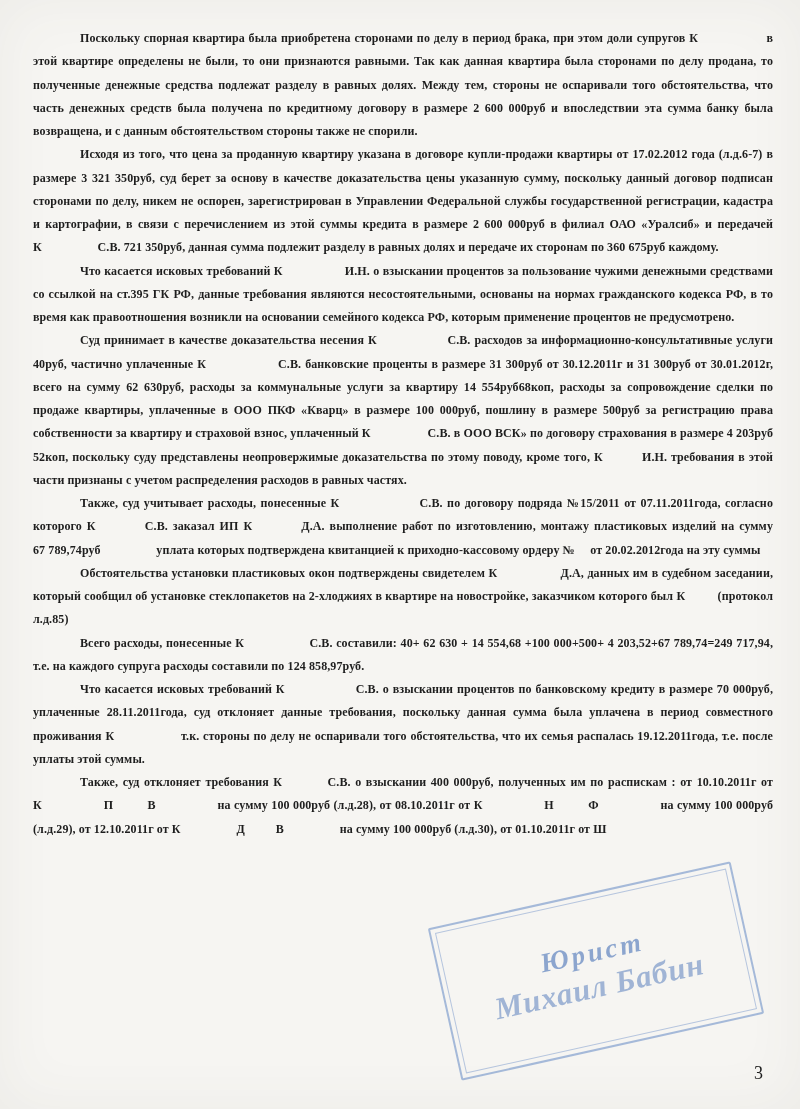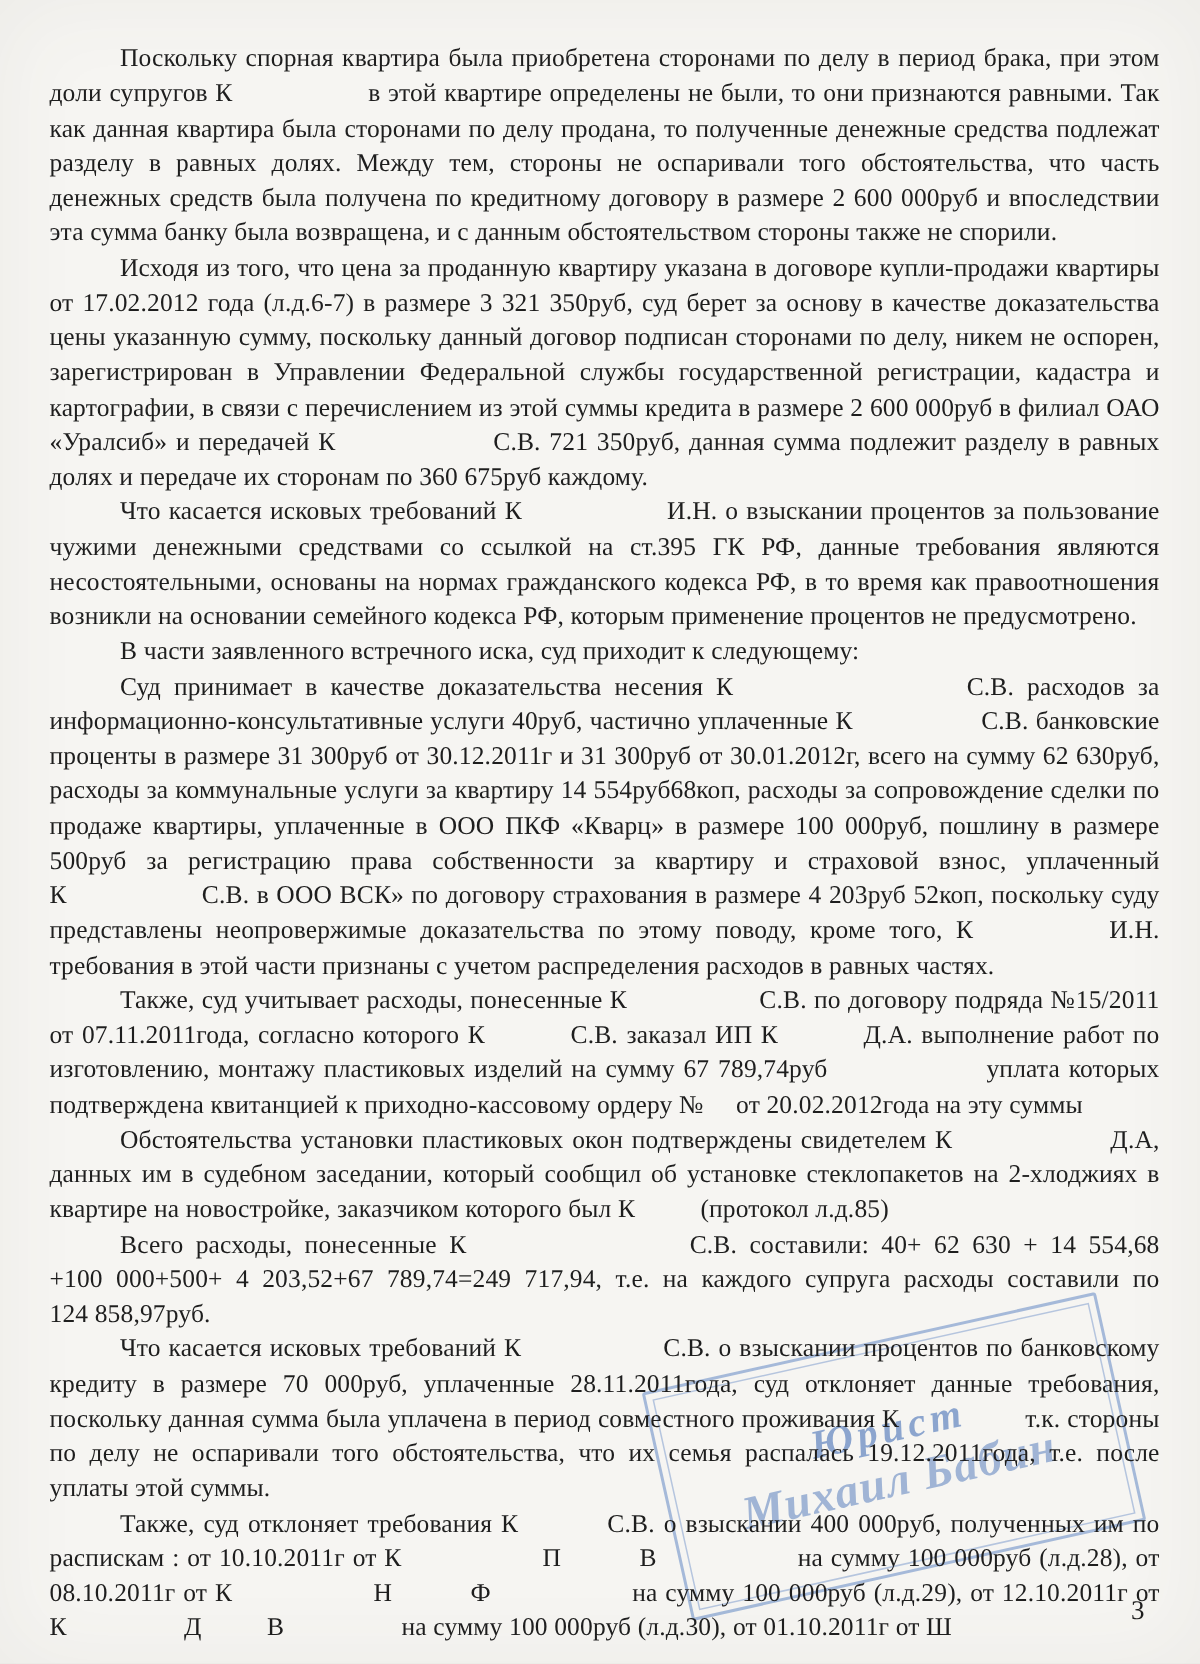--- a/index.html
+++ b/index.html
@@ -14,23 +14,24 @@
     color:#1e1e1e;
   }
   .doc-body{
     position:absolute;left:33px;right:27px;top:27px;
     z-index:2;
   }
   .doc-body p{
     margin:0;
     text-align:justify;
     text-indent:47px;
-    font-size:17px;
+    font-size:12px;
     line-height:23.25px;
     letter-spacing:0.1px;
+    font-weight:bold;
   }
   .page-number{
     position:absolute;
     right:37px;top:1063px;
     z-index:2;
     font-size:18px;
   }
   
   .stamp{
     position:absolute;
@@ -74,21 +75,20 @@
       <div class="stamp-line1">Юрист</div>
       <div class="stamp-line2">Михаил Бабин</div>
       <div class="stamp-line3"></div>
     </div>
   </div>
 
   <div class="doc-body">
     <p>Поскольку спорная квартира была приобретена сторонами по делу в период брака, при этом доли супругов К&nbsp;&nbsp;&nbsp;&nbsp;&nbsp;&nbsp;&nbsp;&nbsp;&nbsp;&nbsp;&nbsp;&nbsp;&nbsp;&nbsp;&nbsp;&nbsp;&nbsp;&nbsp;в этой квартире определены не были, то они признаются равными. Так как данная квартира была сторонами по делу продана, то полученные денежные средства подлежат разделу в равных долях. Между тем, стороны не оспаривали того обстоятельства, что часть денежных средств была получена по кредитному договору в размере 2&nbsp;600&nbsp;000руб и впоследствии эта сумма банку была возвращена, и с данным обстоятельством стороны также не спорили.</p>
     <p>Исходя из того, что цена за проданную квартиру указана в договоре купли-продажи квартиры от 17.02.2012 года (л.д.6-7) в размере 3&nbsp;321&nbsp;350руб, суд берет за основу в качестве доказательства цены указанную сумму, поскольку данный договор подписан сторонами по делу, никем не оспорен, зарегистрирован в Управлении Федеральной службы государственной регистрации, кадастра и картографии, в связи с перечислением из этой суммы кредита в размере 2&nbsp;600&nbsp;000руб в филиал ОАО «Уралсиб» и передачей К&nbsp;&nbsp;&nbsp;&nbsp;&nbsp;&nbsp;&nbsp;&nbsp;&nbsp;&nbsp;&nbsp;&nbsp;&nbsp;&nbsp;&nbsp;&nbsp;&nbsp;&nbsp;С.В. 721&nbsp;350руб, данная сумма подлежит разделу в равных долях и передаче их сторонам по 360&nbsp;675руб каждому.</p>
     <p>Что касается исковых требований К&nbsp;&nbsp;&nbsp;&nbsp;&nbsp;&nbsp;&nbsp;&nbsp;&nbsp;&nbsp;&nbsp;&nbsp;&nbsp;&nbsp;&nbsp;&nbsp;&nbsp;&nbsp;И.Н. о взыскании процентов за пользование чужими денежными средствами со ссылкой на ст.395 ГК РФ, данные требования являются несостоятельными, основаны на нормах гражданского кодекса РФ, в то время как правоотношения возникли на основании семейного кодекса РФ, которым применение процентов не предусмотрено.</p>
-    <p>В части заявленного встречного иска, суд приходит к следующему:</p>
     <p>Суд принимает в качестве доказательства несения К&nbsp;&nbsp;&nbsp;&nbsp;&nbsp;&nbsp;&nbsp;&nbsp;&nbsp;&nbsp;&nbsp;&nbsp;&nbsp;&nbsp;&nbsp;&nbsp;&nbsp;&nbsp;С.В. расходов за информационно-консультативные услуги 40руб, частично уплаченные К&nbsp;&nbsp;&nbsp;&nbsp;&nbsp;&nbsp;&nbsp;&nbsp;&nbsp;&nbsp;&nbsp;&nbsp;&nbsp;&nbsp;&nbsp;&nbsp;&nbsp;&nbsp;С.В. банковские проценты в размере 31&nbsp;300руб от 30.12.2011г и 31&nbsp;300руб от 30.01.2012г, всего на сумму 62&nbsp;630руб, расходы за коммунальные услуги за квартиру 14&nbsp;554руб68коп, расходы за сопровождение сделки по продаже квартиры, уплаченные в ООО ПКФ «Кварц» в размере 100&nbsp;000руб, пошлину в размере 500руб за регистрацию права собственности за квартиру и страховой взнос, уплаченный К&nbsp;&nbsp;&nbsp;&nbsp;&nbsp;&nbsp;&nbsp;&nbsp;&nbsp;&nbsp;&nbsp;&nbsp;&nbsp;&nbsp;&nbsp;&nbsp;&nbsp;&nbsp;С.В. в ООО ВСК» по договору страхования в размере 4&nbsp;203руб 52коп, поскольку суду представлены неопровержимые доказательства по этому поводу, кроме того, К&nbsp;&nbsp;&nbsp;&nbsp;&nbsp;&nbsp;&nbsp;&nbsp;&nbsp;&nbsp;И.Н. требования в этой части признаны с учетом распределения расходов в равных частях.</p>
     <p>Также, суд учитывает расходы, понесенные К&nbsp;&nbsp;&nbsp;&nbsp;&nbsp;&nbsp;&nbsp;&nbsp;&nbsp;&nbsp;&nbsp;&nbsp;&nbsp;&nbsp;&nbsp;&nbsp;&nbsp;&nbsp;С.В. по договору подряда №15/2011 от 07.11.2011года, согласно которого К&nbsp;&nbsp;&nbsp;&nbsp;&nbsp;&nbsp;&nbsp;&nbsp;&nbsp;&nbsp;С.В. заказал ИП К&nbsp;&nbsp;&nbsp;&nbsp;&nbsp;&nbsp;&nbsp;&nbsp;&nbsp;&nbsp;Д.А. выполнение работ по изготовлению, монтажу пластиковых изделий на сумму 67&nbsp;789,74руб&nbsp;&nbsp;&nbsp;&nbsp;&nbsp;&nbsp;&nbsp;&nbsp;&nbsp;&nbsp;&nbsp;&nbsp;&nbsp;&nbsp;&nbsp;&nbsp;&nbsp;&nbsp;уплата которых подтверждена квитанцией к приходно-кассовому ордеру №&nbsp;&nbsp;&nbsp;&nbsp;&nbsp;от 20.02.2012года на эту суммы</p>
     <p>Обстоятельства установки пластиковых окон подтверждены свидетелем К&nbsp;&nbsp;&nbsp;&nbsp;&nbsp;&nbsp;&nbsp;&nbsp;&nbsp;&nbsp;&nbsp;&nbsp;&nbsp;&nbsp;&nbsp;&nbsp;&nbsp;&nbsp;Д.А, данных им в судебном заседании, который сообщил об установке стеклопакетов на 2-хлоджиях в квартире на новостройке, заказчиком которого был К&nbsp;&nbsp;&nbsp;&nbsp;&nbsp;&nbsp;&nbsp;&nbsp;&nbsp;&nbsp;(протокол л.д.85)</p>
     <p>Всего расходы, понесенные К&nbsp;&nbsp;&nbsp;&nbsp;&nbsp;&nbsp;&nbsp;&nbsp;&nbsp;&nbsp;&nbsp;&nbsp;&nbsp;&nbsp;&nbsp;&nbsp;&nbsp;&nbsp;С.В. составили: 40+ 62&nbsp;630 + 14&nbsp;554,68 +100&nbsp;000+500+ 4&nbsp;203,52+67&nbsp;789,74=249&nbsp;717,94, т.е. на каждого супруга расходы составили по 124&nbsp;858,97руб.</p>
     <p>Что касается исковых требований К&nbsp;&nbsp;&nbsp;&nbsp;&nbsp;&nbsp;&nbsp;&nbsp;&nbsp;&nbsp;&nbsp;&nbsp;&nbsp;&nbsp;&nbsp;&nbsp;&nbsp;&nbsp;С.В. о взыскании процентов по банковскому кредиту в размере 70&nbsp;000руб, уплаченные 28.11.2011года, суд отклоняет данные требования, поскольку данная сумма была уплачена в период совместного проживания К&nbsp;&nbsp;&nbsp;&nbsp;&nbsp;&nbsp;&nbsp;&nbsp;&nbsp;&nbsp;&nbsp;&nbsp;&nbsp;&nbsp;&nbsp;&nbsp;&nbsp;&nbsp;т.к. стороны по делу не оспаривали того обстоятельства, что их семья распалась 19.12.2011года, т.е. после уплаты этой суммы.</p>
     <p>Также, суд отклоняет требования К&nbsp;&nbsp;&nbsp;&nbsp;&nbsp;&nbsp;&nbsp;&nbsp;&nbsp;&nbsp;С.В. о взыскании 400&nbsp;000руб, полученных им по распискам : от 10.10.2011г от К&nbsp;&nbsp;&nbsp;&nbsp;&nbsp;&nbsp;&nbsp;&nbsp;&nbsp;&nbsp;&nbsp;&nbsp;&nbsp;&nbsp;&nbsp;&nbsp;&nbsp;&nbsp;П&nbsp;&nbsp;&nbsp;&nbsp;&nbsp;&nbsp;&nbsp;&nbsp;&nbsp;&nbsp;В&nbsp;&nbsp;&nbsp;&nbsp;&nbsp;&nbsp;&nbsp;&nbsp;&nbsp;&nbsp;&nbsp;&nbsp;&nbsp;&nbsp;&nbsp;&nbsp;&nbsp;&nbsp;на сумму 100&nbsp;000руб (л.д.28), от 08.10.2011г от К&nbsp;&nbsp;&nbsp;&nbsp;&nbsp;&nbsp;&nbsp;&nbsp;&nbsp;&nbsp;&nbsp;&nbsp;&nbsp;&nbsp;&nbsp;&nbsp;&nbsp;&nbsp;Н&nbsp;&nbsp;&nbsp;&nbsp;&nbsp;&nbsp;&nbsp;&nbsp;&nbsp;&nbsp;Ф&nbsp;&nbsp;&nbsp;&nbsp;&nbsp;&nbsp;&nbsp;&nbsp;&nbsp;&nbsp;&nbsp;&nbsp;&nbsp;&nbsp;&nbsp;&nbsp;&nbsp;&nbsp;на сумму 100&nbsp;000руб (л.д.29), от 12.10.2011г от К&nbsp;&nbsp;&nbsp;&nbsp;&nbsp;&nbsp;&nbsp;&nbsp;&nbsp;&nbsp;&nbsp;&nbsp;&nbsp;&nbsp;&nbsp;&nbsp;&nbsp;&nbsp;Д&nbsp;&nbsp;&nbsp;&nbsp;&nbsp;&nbsp;&nbsp;&nbsp;&nbsp;&nbsp;В&nbsp;&nbsp;&nbsp;&nbsp;&nbsp;&nbsp;&nbsp;&nbsp;&nbsp;&nbsp;&nbsp;&nbsp;&nbsp;&nbsp;&nbsp;&nbsp;&nbsp;&nbsp;на сумму 100&nbsp;000руб (л.д.30), от 01.10.2011г от Ш</p>
   </div>
 
   <div class="page-number">3</div>
 

